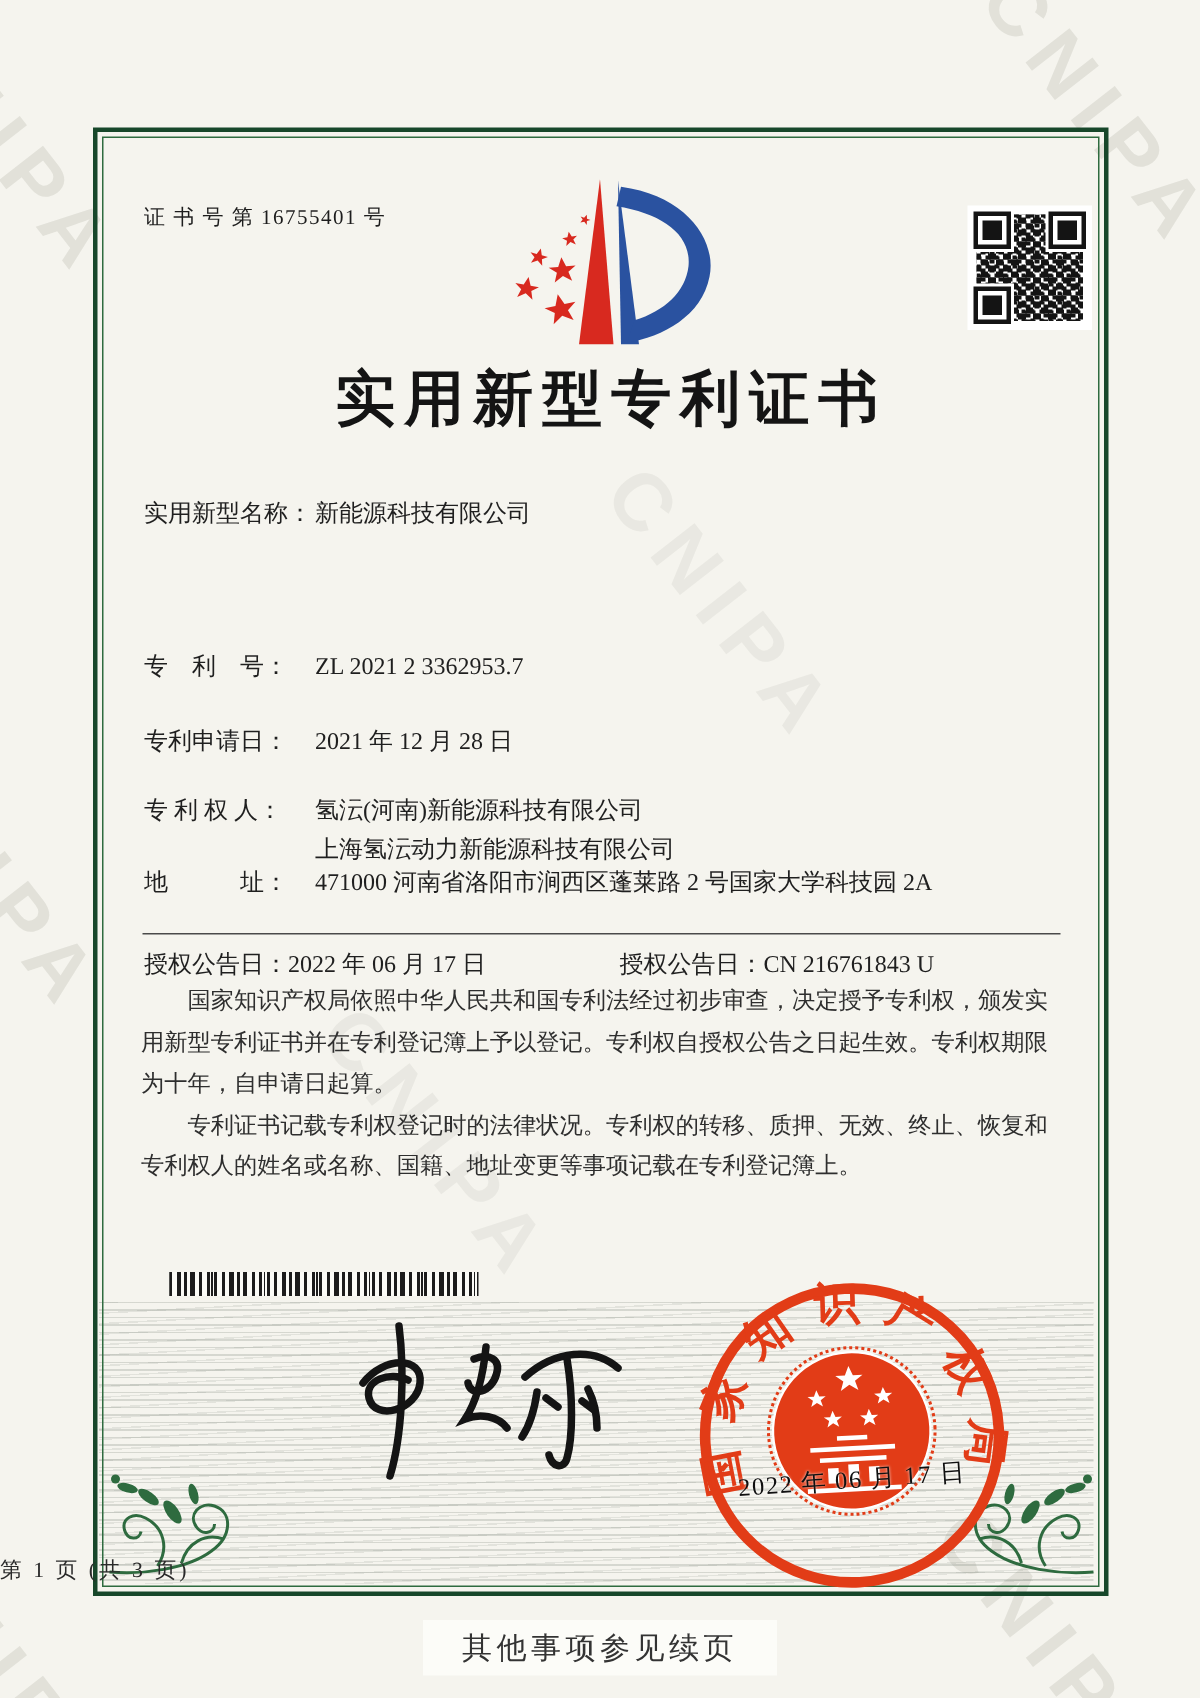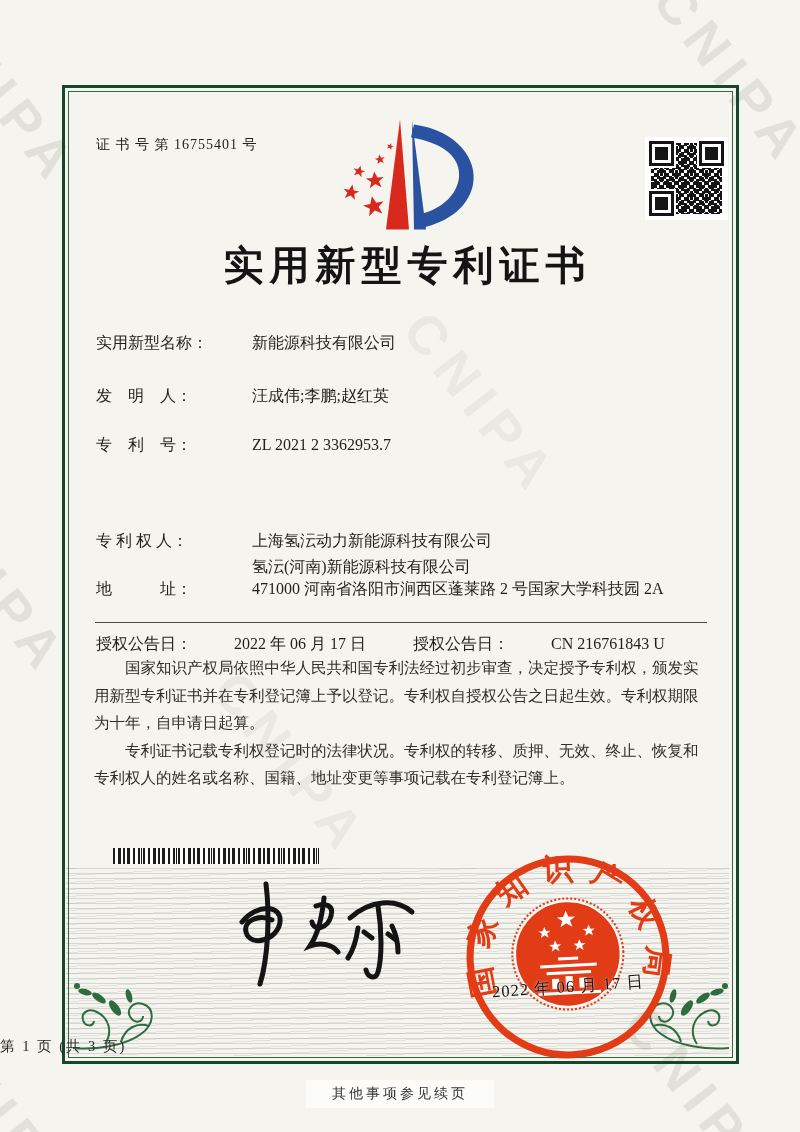--- a/index.html
+++ b/index.html
@@ -40,21 +40,21 @@
       repeating-conic-gradient(#141414 0% 25%, transparent 0% 50%) 3px 2px/10px 8px,
       #fff;
   }
   .finder{position:absolute; width:19px; height:19px; border:3px solid #141414; background:#fff; box-shadow:0 0 0 2px #fff;}
   .finder::after{content:""; position:absolute; inset:3px; background:#141414;}
   .finder.tl{left:4px; top:4px;} .finder.tr{right:4px; top:4px;} .finder.bl{left:4px; bottom:4px;}
   .title{
     position:absolute; left:15px; right:0; top:238px; text-align:center;
     font-size:40px; font-weight:bold; letter-spacing:6px; color:#141414;
   }
-  .row{position:absolute; left:96px; width:616px; font-size:16px; display:flex; align-items:flex-start;gap:42px;}
+  .row{position:absolute; left:96px; width:616px; font-size:16px; display:flex; align-items:flex-start;}
   .flabel{display:inline-block; width:114px; flex:none; white-space:nowrap;}
   .fvals{display:inline-block;}
   .fline{display:block; line-height:26px; white-space:nowrap;}
   .row .flabel{line-height:26px;}
   .divider{position:absolute; left:95px; top:622px; width:612px; border-top:1px solid #4a4a4a;}
   .paras{position:absolute; left:94px; top:654px; width:618px; font-size:15.5px; line-height:1.78; color:#2e2e2e;}
   .paras p{margin:0; text-indent:2em;}
   .barcode{
     position:absolute; left:113px; top:848px; width:206px; height:16px;
     background-color:#fbfbf7;
@@ -67,21 +67,21 @@
   .signature{position:absolute; left:220px; top:876px; width:205px; height:115px;}
   .seal{position:absolute; left:462px; top:851px; width:212px; height:212px; transform:rotate(-3deg);}
   .seal-date{
     position:absolute; left:468px; top:976px; width:200px; text-align:center;
     font-size:16.5px; color:#101010; transform:rotate(-4deg); letter-spacing:1px;
     text-shadow:0 0 2px rgba(255,255,255,0.9);
   }
   .footer-page{position:absolute; left:0; right:0; top:1037px; text-align:left; font-size:14.5px; color:#2a2a2a; letter-spacing:2px;}
   .note{
     position:absolute; left:50%; top:1080px; transform:translateX(-50%);
-    background:#fcfcf8; padding:5px 26px; font-size:14px; letter-spacing:3px; color:#333;
+    background:#fcfcf8; padding:5px 26px; font-size:20px; letter-spacing:3px; color:#333;
   }
   .ornament{position:absolute; width:95px; height:75px;}
   .ornament.right{left:637px; top:978px;}
   .ornament.left{left:70px; top:978px; transform:scaleX(-1);}
 </style>
 </head>
 <body>
 
 <div class="page">
 
@@ -155,37 +155,37 @@
   </div>
 
   <div class="title">实用新型专利证书</div>
 
   <div class="row" style="top:330px">
     <span class="flabel">实用新型名称：</span>
     <span class="fvals">
         <span class="fline">新能源科技有限公司</span>
       </span>
   </div>
-  <div class="row" style="top:383px">
-    <span class="flabel">发　明　人：</span>
-    <span class="fvals">
-        <span class="fline">汪成伟;李鹏;赵红英</span>
-      </span>
-  </div>
   <div class="row" style="top:432px">
     <span class="flabel">专　利　号：</span>
     <span class="fvals">
         <span class="fline">ZL 2021 2 3362953.7</span>
       </span>
   </div>
+  <div class="row" style="top:482px">
+    <span class="flabel">专利申请日：</span>
+    <span class="fvals">
+        <span class="fline">2021 年 12 月 28 日</span>
+      </span>
+  </div>
   <div class="row" style="top:528px">
     <span class="flabel">专 利 权 人：</span>
     <span class="fvals">
+      <span class="fline">氢沄(河南)新能源科技有限公司</span>
       <span class="fline">上海氢沄动力新能源科技有限公司</span>
-      <span class="fline">氢沄(河南)新能源科技有限公司</span>
     </span>
   </div>
   <div class="row" style="top:576px">
     <span class="flabel">地　　　址：</span>
     <span class="fvals">
       <span class="fline">471000 河南省洛阳市涧西区蓬莱路 2 号国家大学科技园 2A</span>
     </span>
   </div>
 
   <div class="divider"></div>

